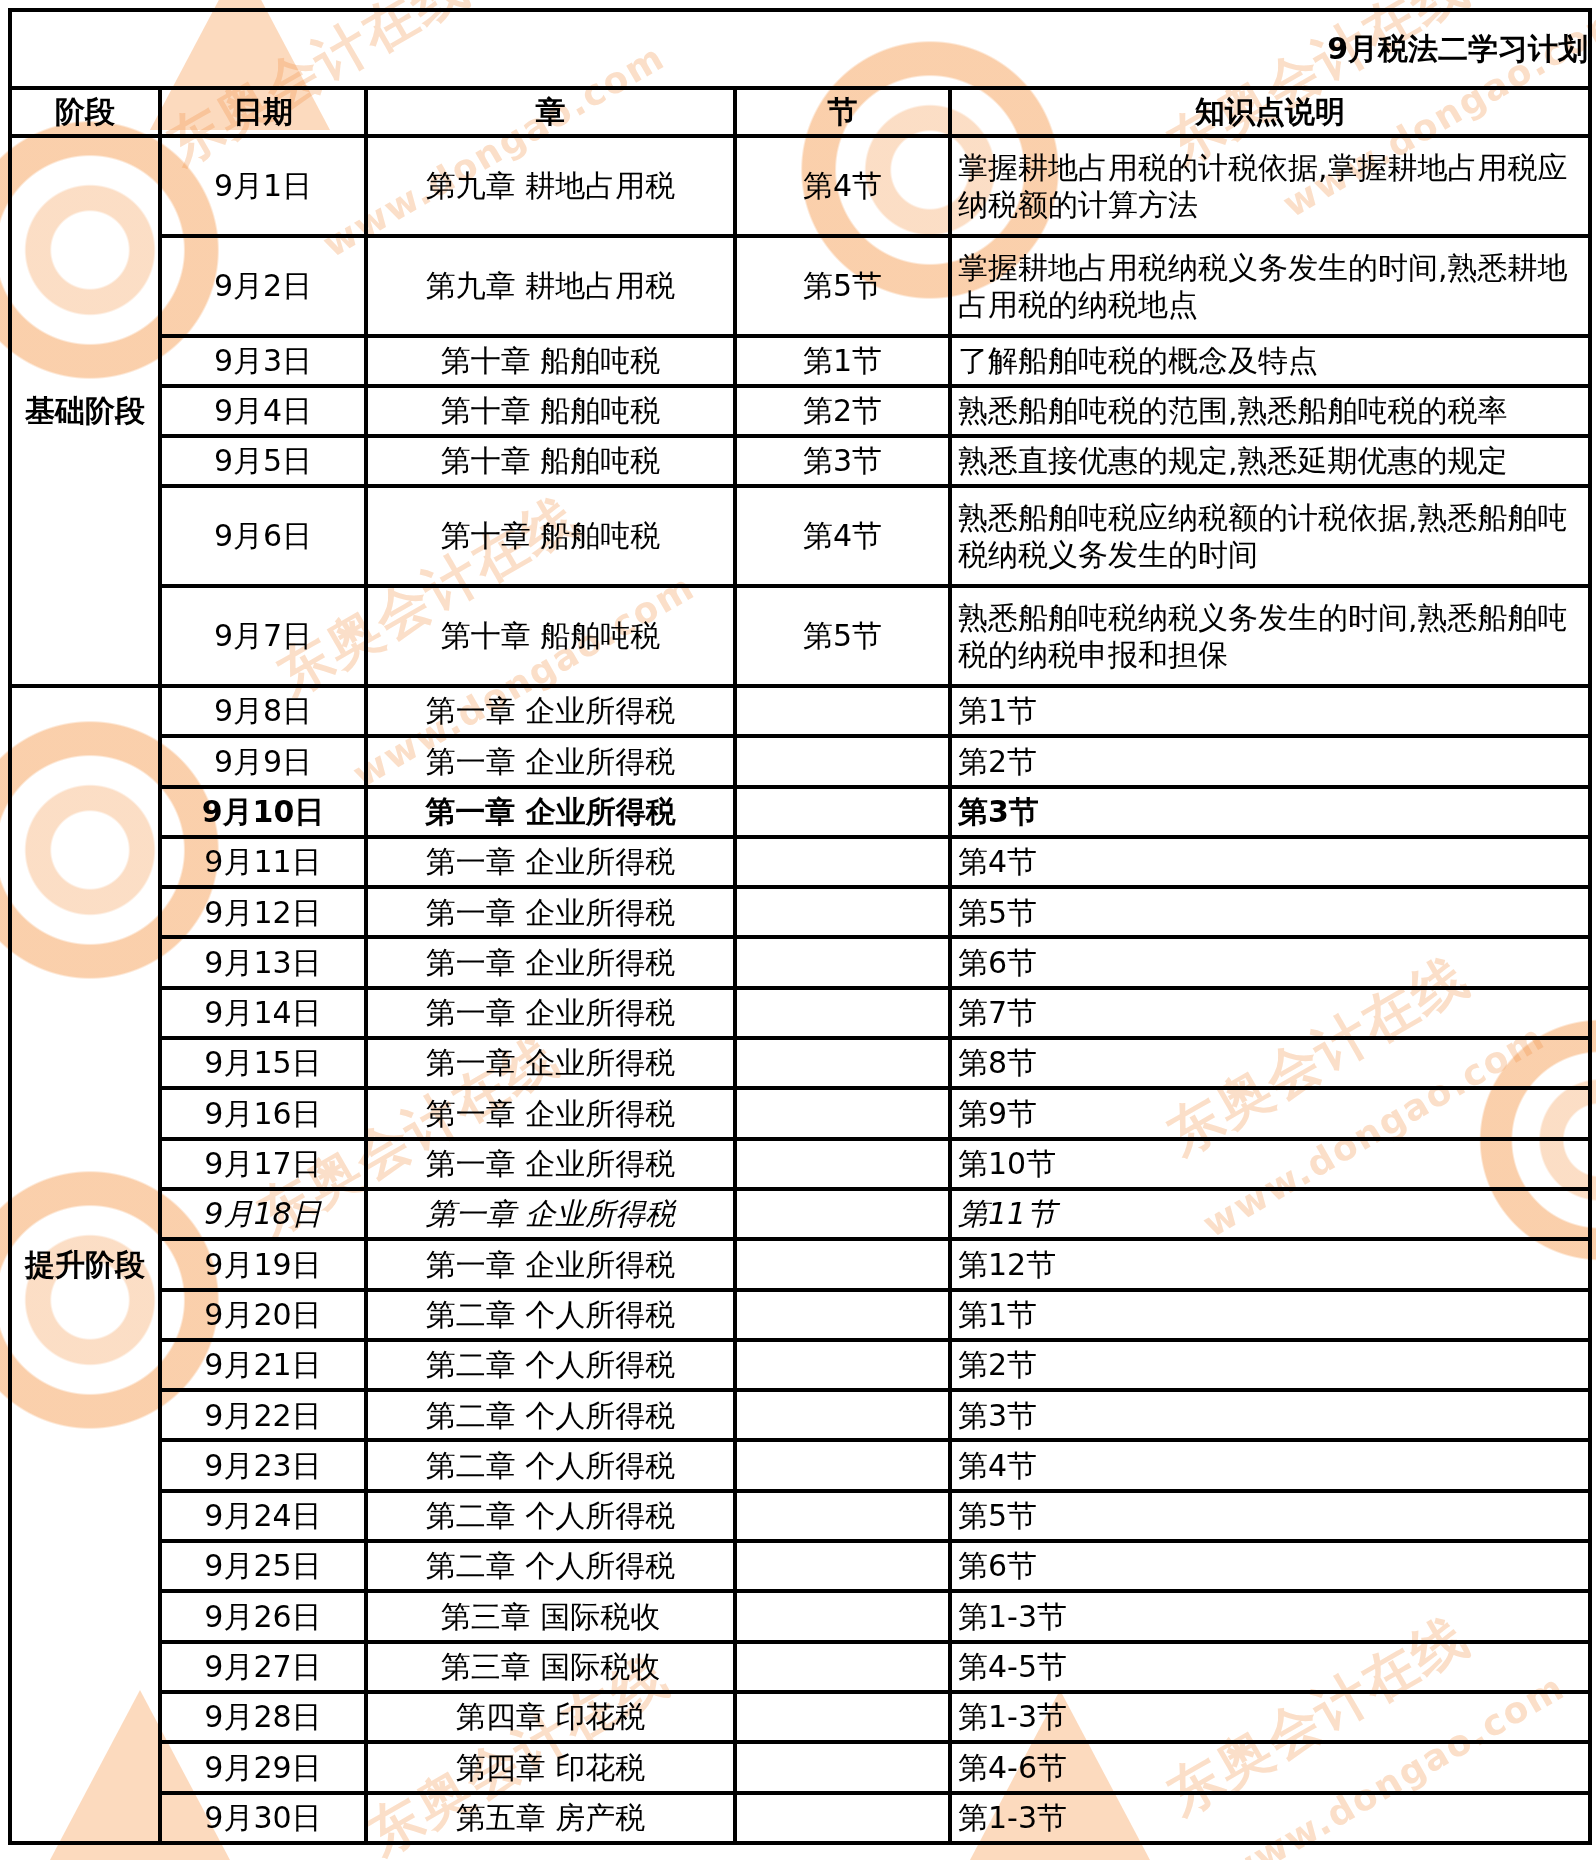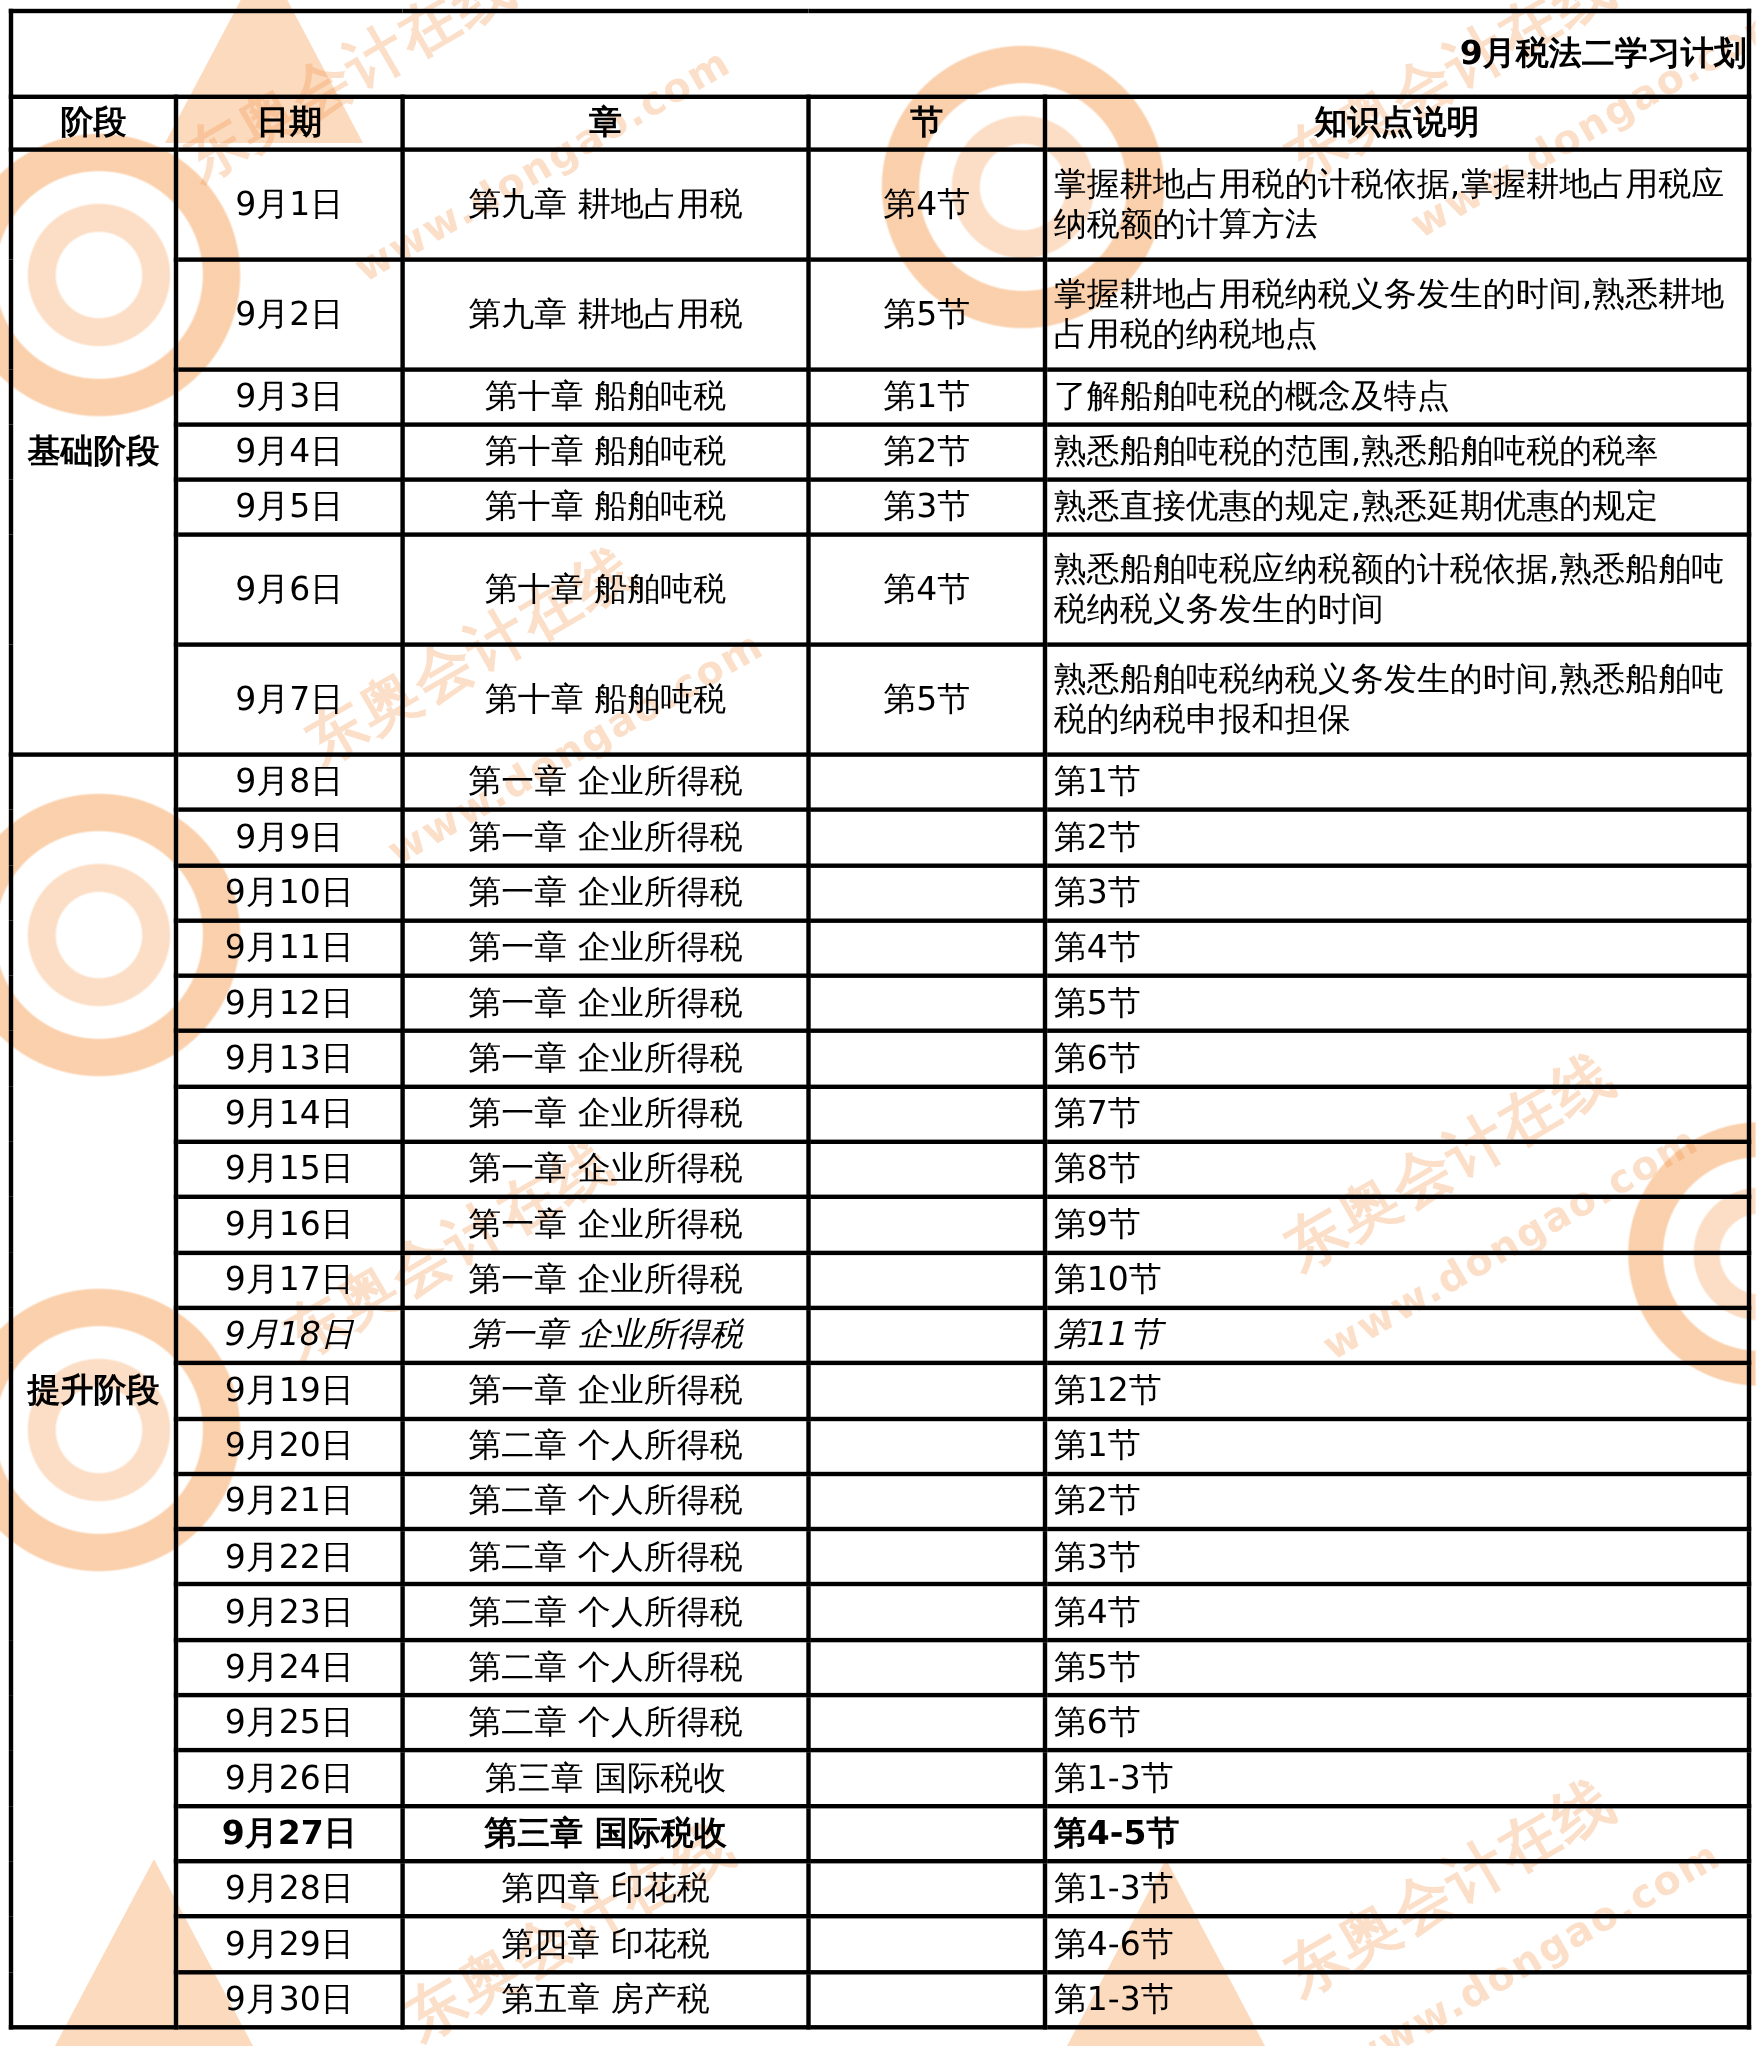--- a/index.html
+++ b/index.html
@@ -129,21 +129,21 @@
         <td class="c">第一章 企业所得税</td>
         <td class="c"></td>
         <td class="l">第1节</td>
       </tr>
       <tr class="short" style="height: 50.3px;">
         <td class="c">9月9日</td>
         <td class="c">第一章 企业所得税</td>
         <td class="c"></td>
         <td class="l">第2节</td>
       </tr>
-      <tr class="short" style="height: 50.3px;">
+      <tr class="short" style="height: 50.3px; font-weight: bold;">
         <td class="c">9月10日</td>
         <td class="c">第一章 企业所得税</td>
         <td class="c"></td>
         <td class="l">第3节</td>
       </tr>
       <tr class="short" style="height: 50.3px; margin-top: 24px;">
         <td class="c">9月11日</td>
         <td class="c">第一章 企业所得税</td>
         <td class="c"></td>
         <td class="l">第4节</td>
@@ -231,21 +231,21 @@
         <td class="c">第二章 个人所得税</td>
         <td class="c"></td>
         <td class="l">第6节</td>
       </tr>
       <tr class="short" style="height: 50.3px;">
         <td class="c">9月26日</td>
         <td class="c">第三章 国际税收</td>
         <td class="c"></td>
         <td class="l">第1-3节</td>
       </tr>
-      <tr class="short" style="height: 50.3px; font-weight: bold;">
+      <tr class="short" style="height: 50.3px;">
         <td class="c">9月27日</td>
         <td class="c">第三章 国际税收</td>
         <td class="c"></td>
         <td class="l">第4-5节</td>
       </tr>
       <tr class="short" style="height: 50.3px;">
         <td class="c">9月28日</td>
         <td class="c">第四章 印花税</td>
         <td class="c"></td>
         <td class="l">第1-3节</td>

